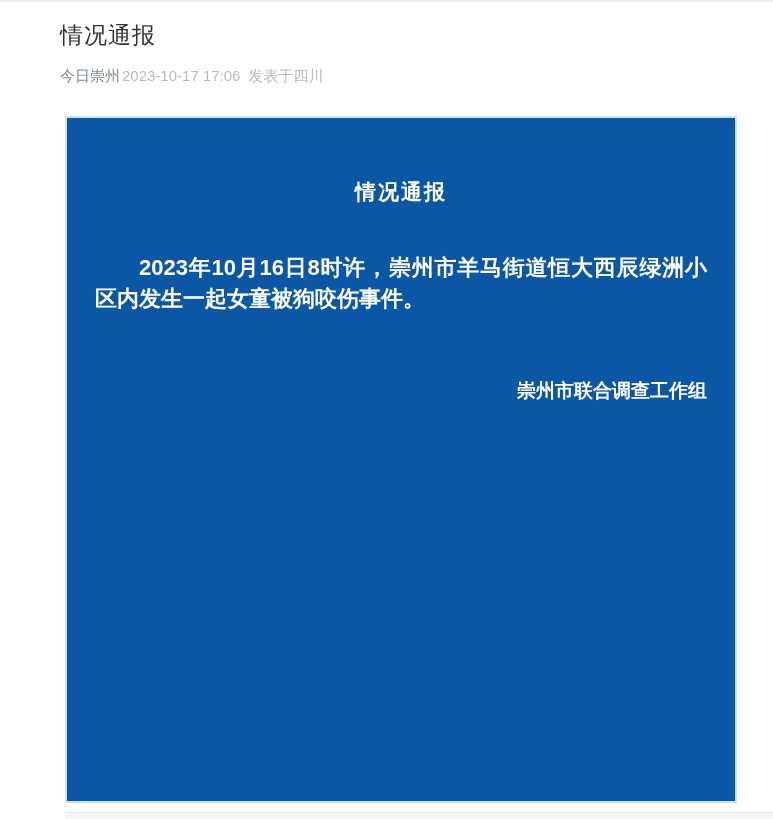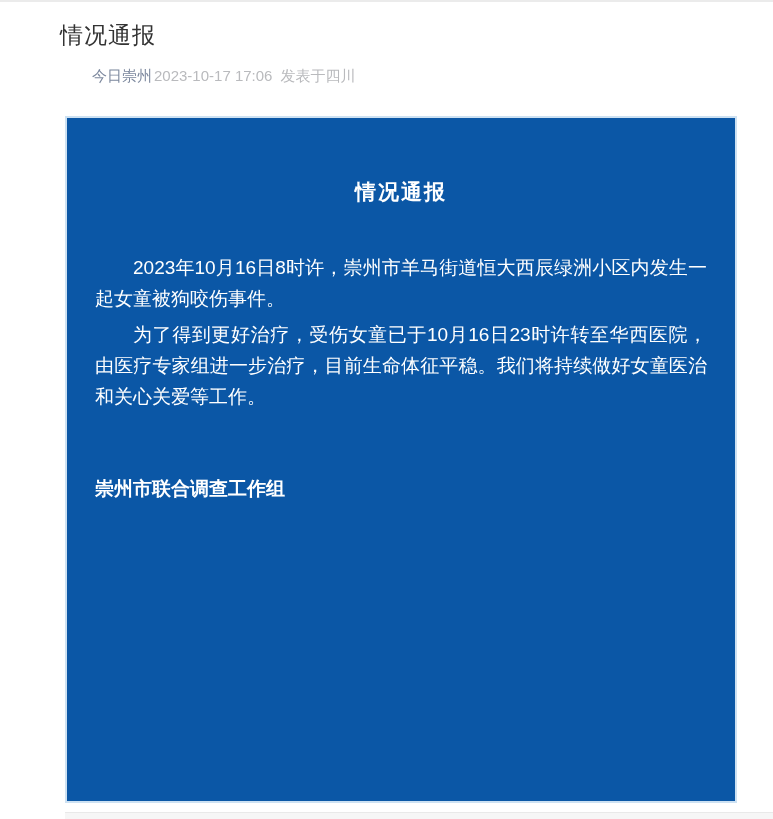--- a/index.html
+++ b/index.html
@@ -33,21 +33,20 @@
     margin:14px 60px 0 60px;
     font-size:15px;
     line-height:21px;
     display:flex;
     align-items:baseline;
   }
   .byline .account{
     color:var(--account-color);
     cursor:pointer;
     text-decoration:none;
-    margin-left:32px;
   }
   .byline .timestamp{
     color:var(--meta-color);
     margin-left:2px;
   }
   .byline .region{
     color:var(--meta-color);
     margin-left:8px;
   }
   .notice-panel{
@@ -63,29 +62,30 @@
     font-size:21px;
     line-height:28px;
     font-weight:700;
     text-align:center;
     letter-spacing:2px;
   }
   .notice-body{
     margin-top:46px;
   }
   .notice-body p{
-    font-size:19px;
+    font-size:22px;
     line-height:31px;
-    font-weight:400;
+    font-weight:700;
     text-indent:2em;
     text-align:justify;
     margin-bottom:5px;
   }
   .notice-signature{
     margin-top:60px;
+    text-align:right;
     font-size:19px;
     line-height:34px;
     font-weight:700;
   }
   .bottom-strip{
     margin:9px 0 0 65px;
     height:9px;
     background:var(--strip-bg);
     border-top:1px solid var(--divider-color);
   }
@@ -99,21 +99,20 @@
   <a class="account">今日崇州</a>
   <span class="timestamp">2023-10-17 17:06</span>
   <span class="region">发表于四川</span>
 </div>
 
 <div class="notice-panel">
   <div class="notice-title">情况通报</div>
 
   <div class="notice-body">
     <p>2023年10月16日8时许，崇州市羊马街道恒大西辰绿洲小区内发生一起女童被狗咬伤事件。</p>
-    <p>为了得到更好治疗，受伤女童已于10月16日23时许转至华西医院，由医疗专家组进一步治疗，目前生命体征平稳。我们将持续做好女童医治和关心关爱等工作。</p>
   </div>
 
   <div class="notice-signature">
     <div>崇州市联合调查工作组</div>
   </div>
 </div>
 
 <div class="bottom-strip"></div>
 
 </body></html>

